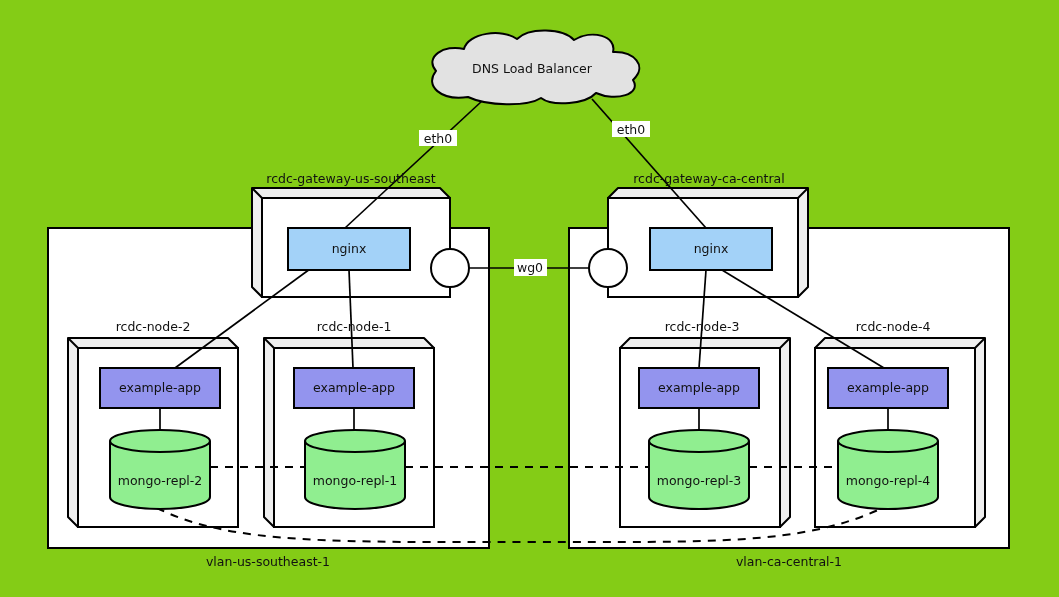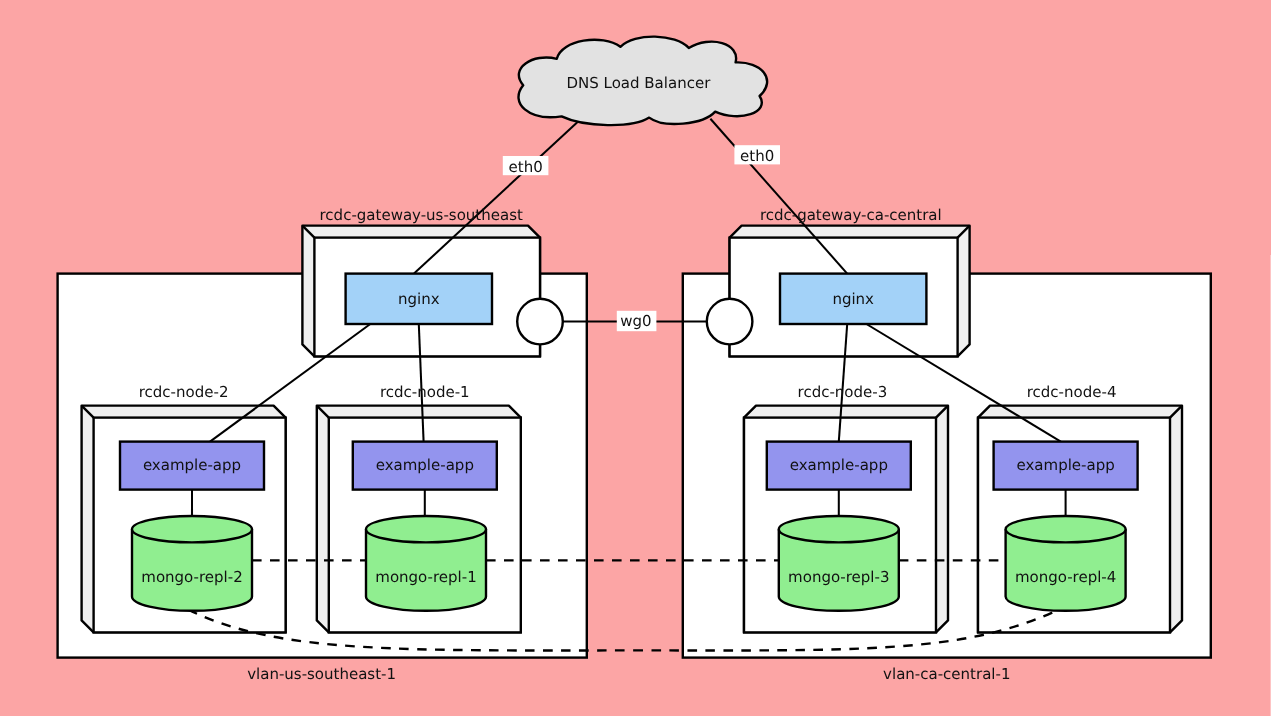--- a/index.html
+++ b/index.html
@@ -1,16 +1,16 @@
 <!DOCTYPE html>
 <html><head>
 <meta charset="utf-8">
 <style>
   html,body{margin:0;padding:0;background:#ffffff;}
-  .stage{width:1059px;height:597px;position:relative;background:#fca5a5;overflow:hidden;}
+  .stage{width:1059px;height:597px;position:relative;background:#84cc16;overflow:hidden;}
   svg{display:block;}
   text{
     font-family:"DejaVu Sans","Liberation Sans",sans-serif;
     font-size:12.5px;
     fill:#111111;
   }
   .shape-label{text-anchor:middle;}
   .vlan-rect{fill:#ffffff;stroke:#000;stroke-width:2;}
   .box-sil{fill:#efefef;stroke:#000;stroke-width:2;stroke-linejoin:round;}
   .box-face{fill:#ffffff;stroke:#000;stroke-width:2;}

